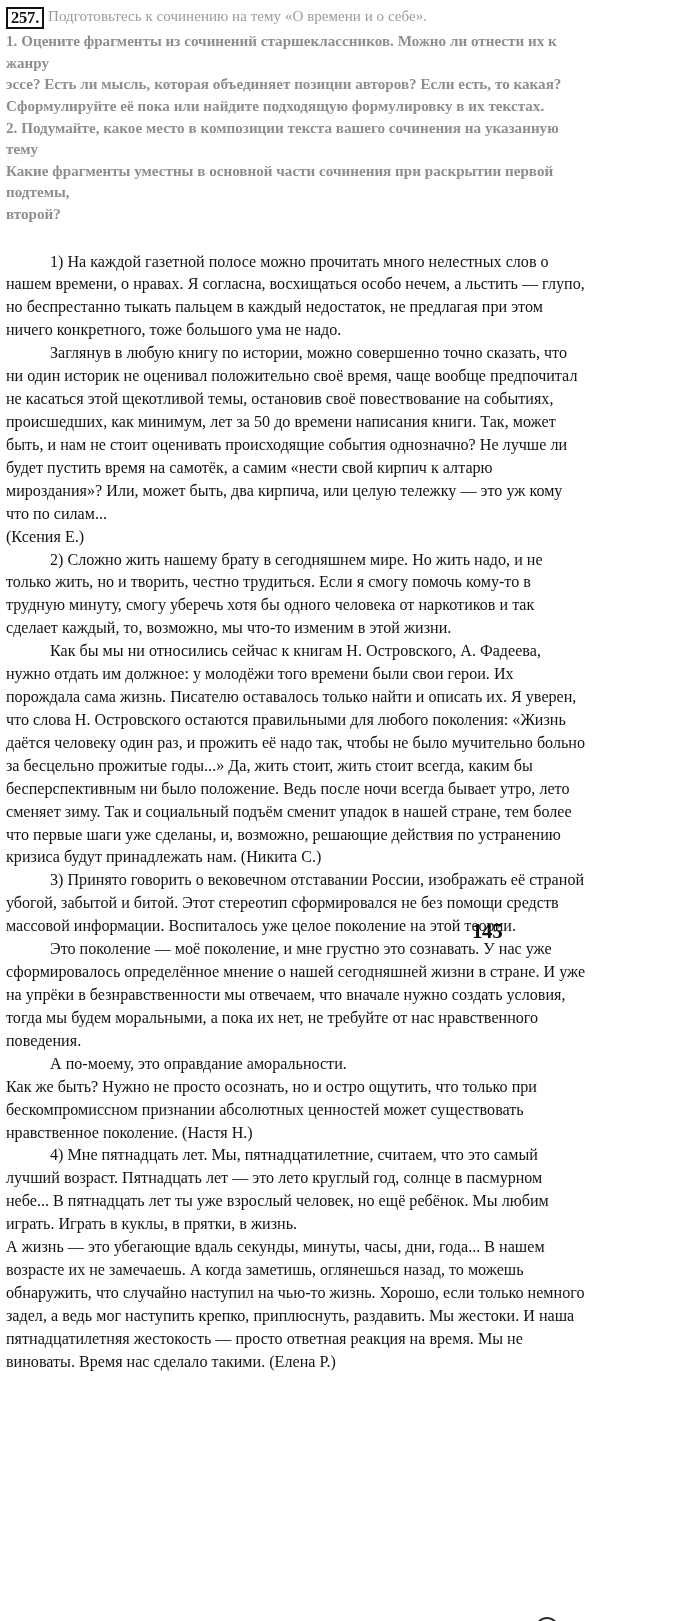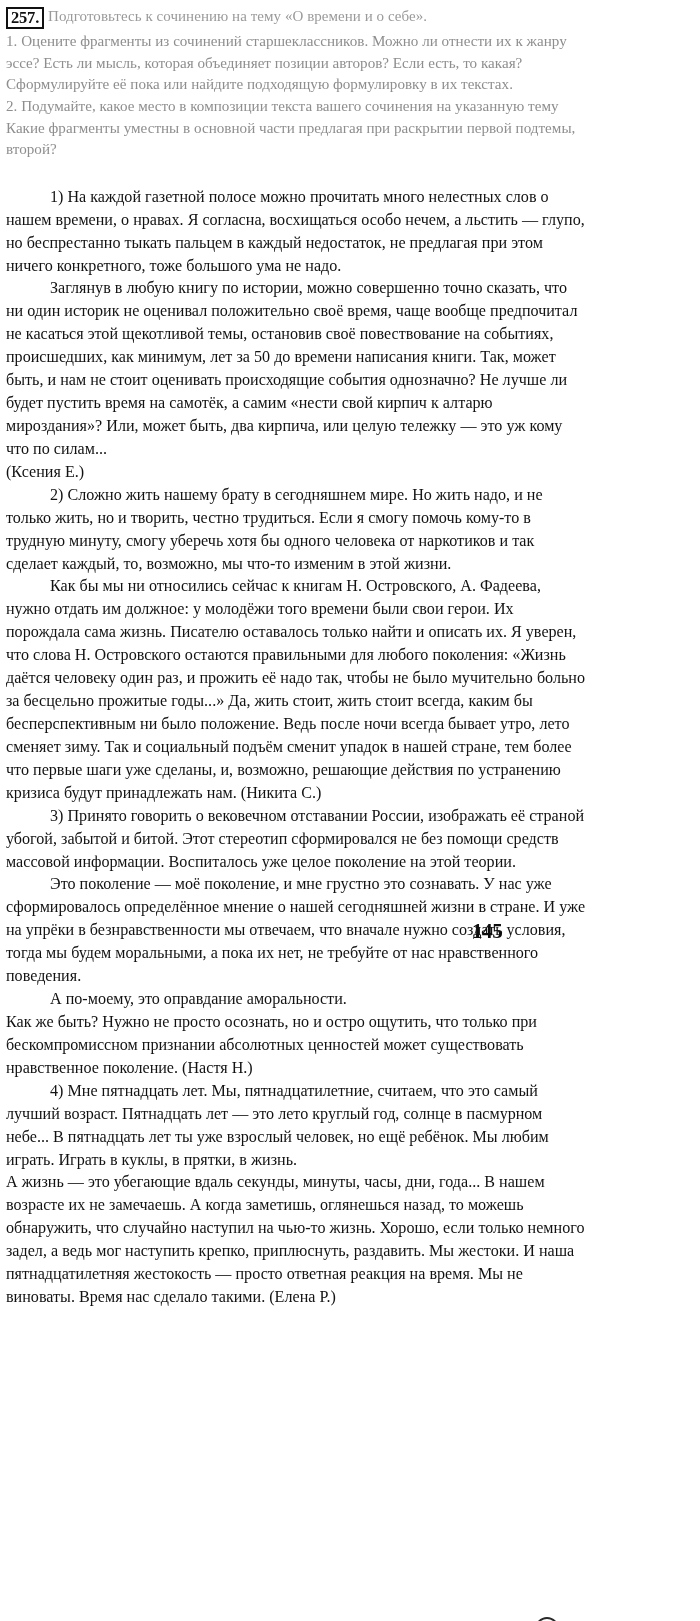--- a/index.html
+++ b/index.html
@@ -49,20 +49,21 @@
   .ex-title {
     color: #9a9a9a;
     font-size: 15px;
     letter-spacing: 0.05px;
   }
 
   
   .tasks {
     margin: 2px 0 0 0;
     padding: 0 2px;
+    font-weight: bold;
   }
   .task-line {
     color: #8e8e8e;
     font-size: 15.1px;
     line-height: 1.43;
     text-align: left;
     margin: 0;
     letter-spacing: 0.02px;
   }
 
@@ -132,21 +133,21 @@
 
   <div class="ex-header">
     <span class="ex-num">257.</span><span class="ex-title">Подготовьтесь к сочинению на тему «О времени и о себе».</span>
   </div>
 
   <div class="tasks">
     <div class="task-line">1. Оцените фрагменты из сочинений старшеклассников. Можно ли отнести их к жанру</div>
     <div class="task-line">эссе? Есть ли мысль, которая объединяет позиции авторов? Если есть, то какая?</div>
     <div class="task-line">Сформулируйте её пока или найдите подходящую формулировку в их текстах.</div>
     <div class="task-line">2. Подумайте, какое место в композиции текста вашего сочинения на указанную тему</div>
-    <div class="task-line">Какие фрагменты уместны в основной части предлагая при раскрытии первой подтемы,</div>
+    <div class="task-line">Какие фрагменты уместны в основной части сочинения при раскрытии первой подтемы,</div>
     <div class="task-line">второй?</div>
   </div>
 
   <div class="body-copy">
 
     <p class="para indent">1) На каждой газетной полосе можно прочитать много нелестных слов о нашем времени, о нравах. Я согласна, восхищаться особо нечем, а льстить — глупо, но беспрестанно тыкать пальцем в каждый недостаток, не предлагая при этом ничего конкретного, тоже большого ума не надо.</p>
     <p class="para indent">Заглянув в любую книгу по истории, можно совершенно точно сказать, что ни один историк не оценивал положительно своё время, чаще вообще предпочитал не касаться этой щекотливой темы, остановив своё повествование на событиях, происшедших, как минимум, лет за 50 до времени написания книги. Так, может быть, и нам не стоит оценивать происходящие события однозначно? Не лучше ли будет пустить время на самотёк, а самим «нести свой кирпич к алтарю мироздания»? Или, может быть, два кирпича, или целую тележку — это уж кому что по силам...</p>
     <p class="para flush">(Ксения Е.)</p>
 
     <p class="para indent">2) Сложно жить нашему брату в сегодняшнем мире. Но жить надо, и не только жить, но и творить, честно трудиться. Если я смогу помочь кому-то в трудную минуту, смогу уберечь хотя бы одного человека от наркотиков и так сделает каждый, то, возможно, мы что-то изменим в этой жизни.</p>

